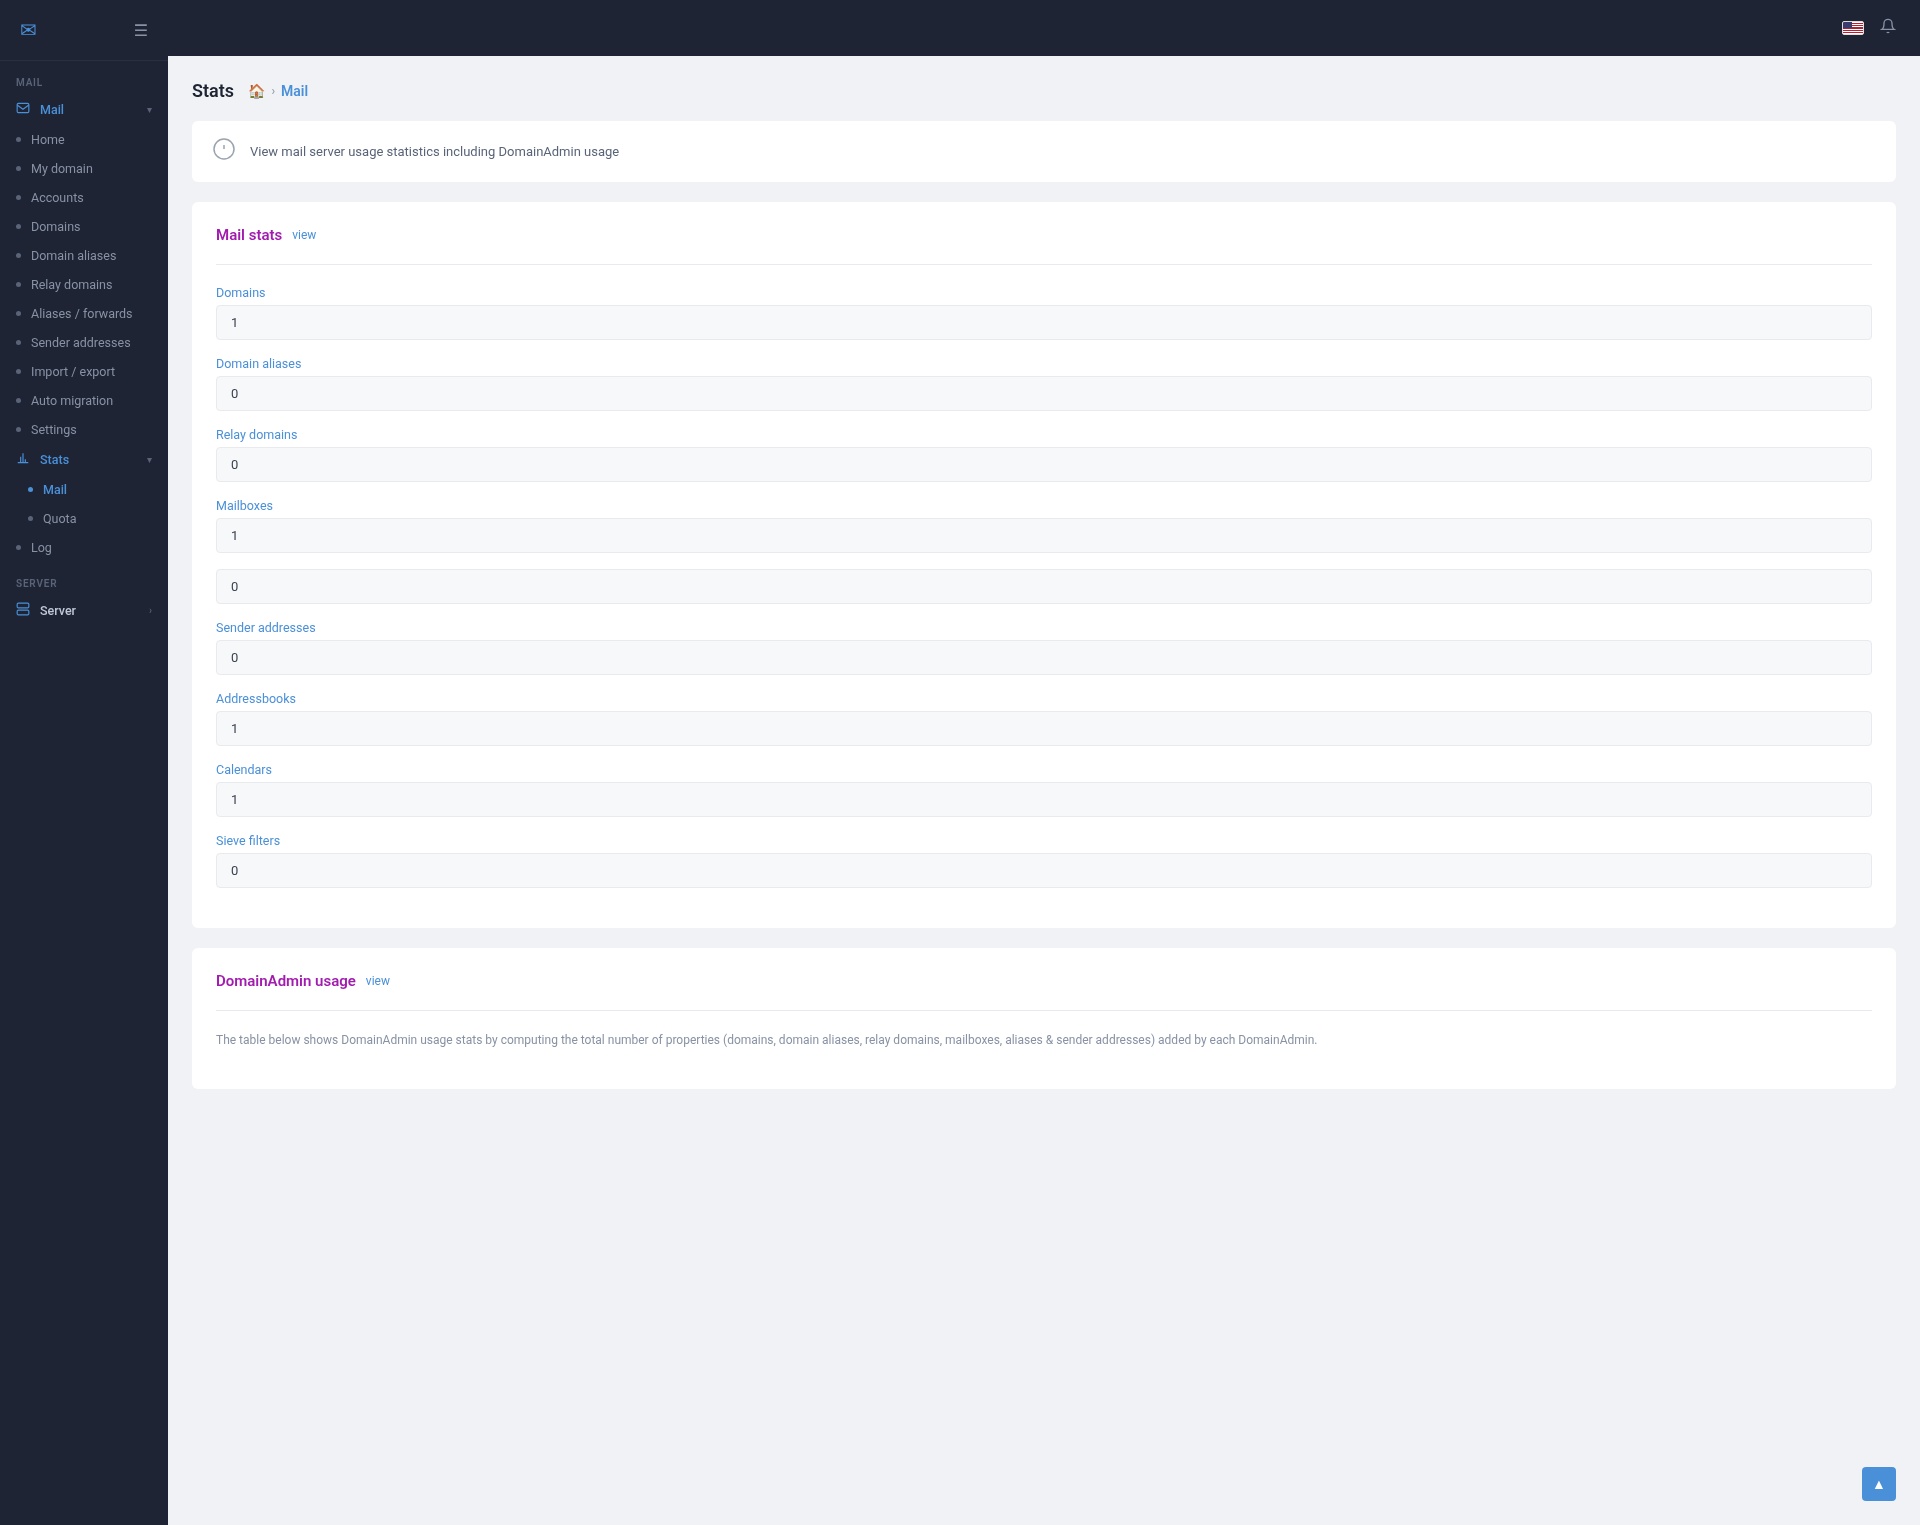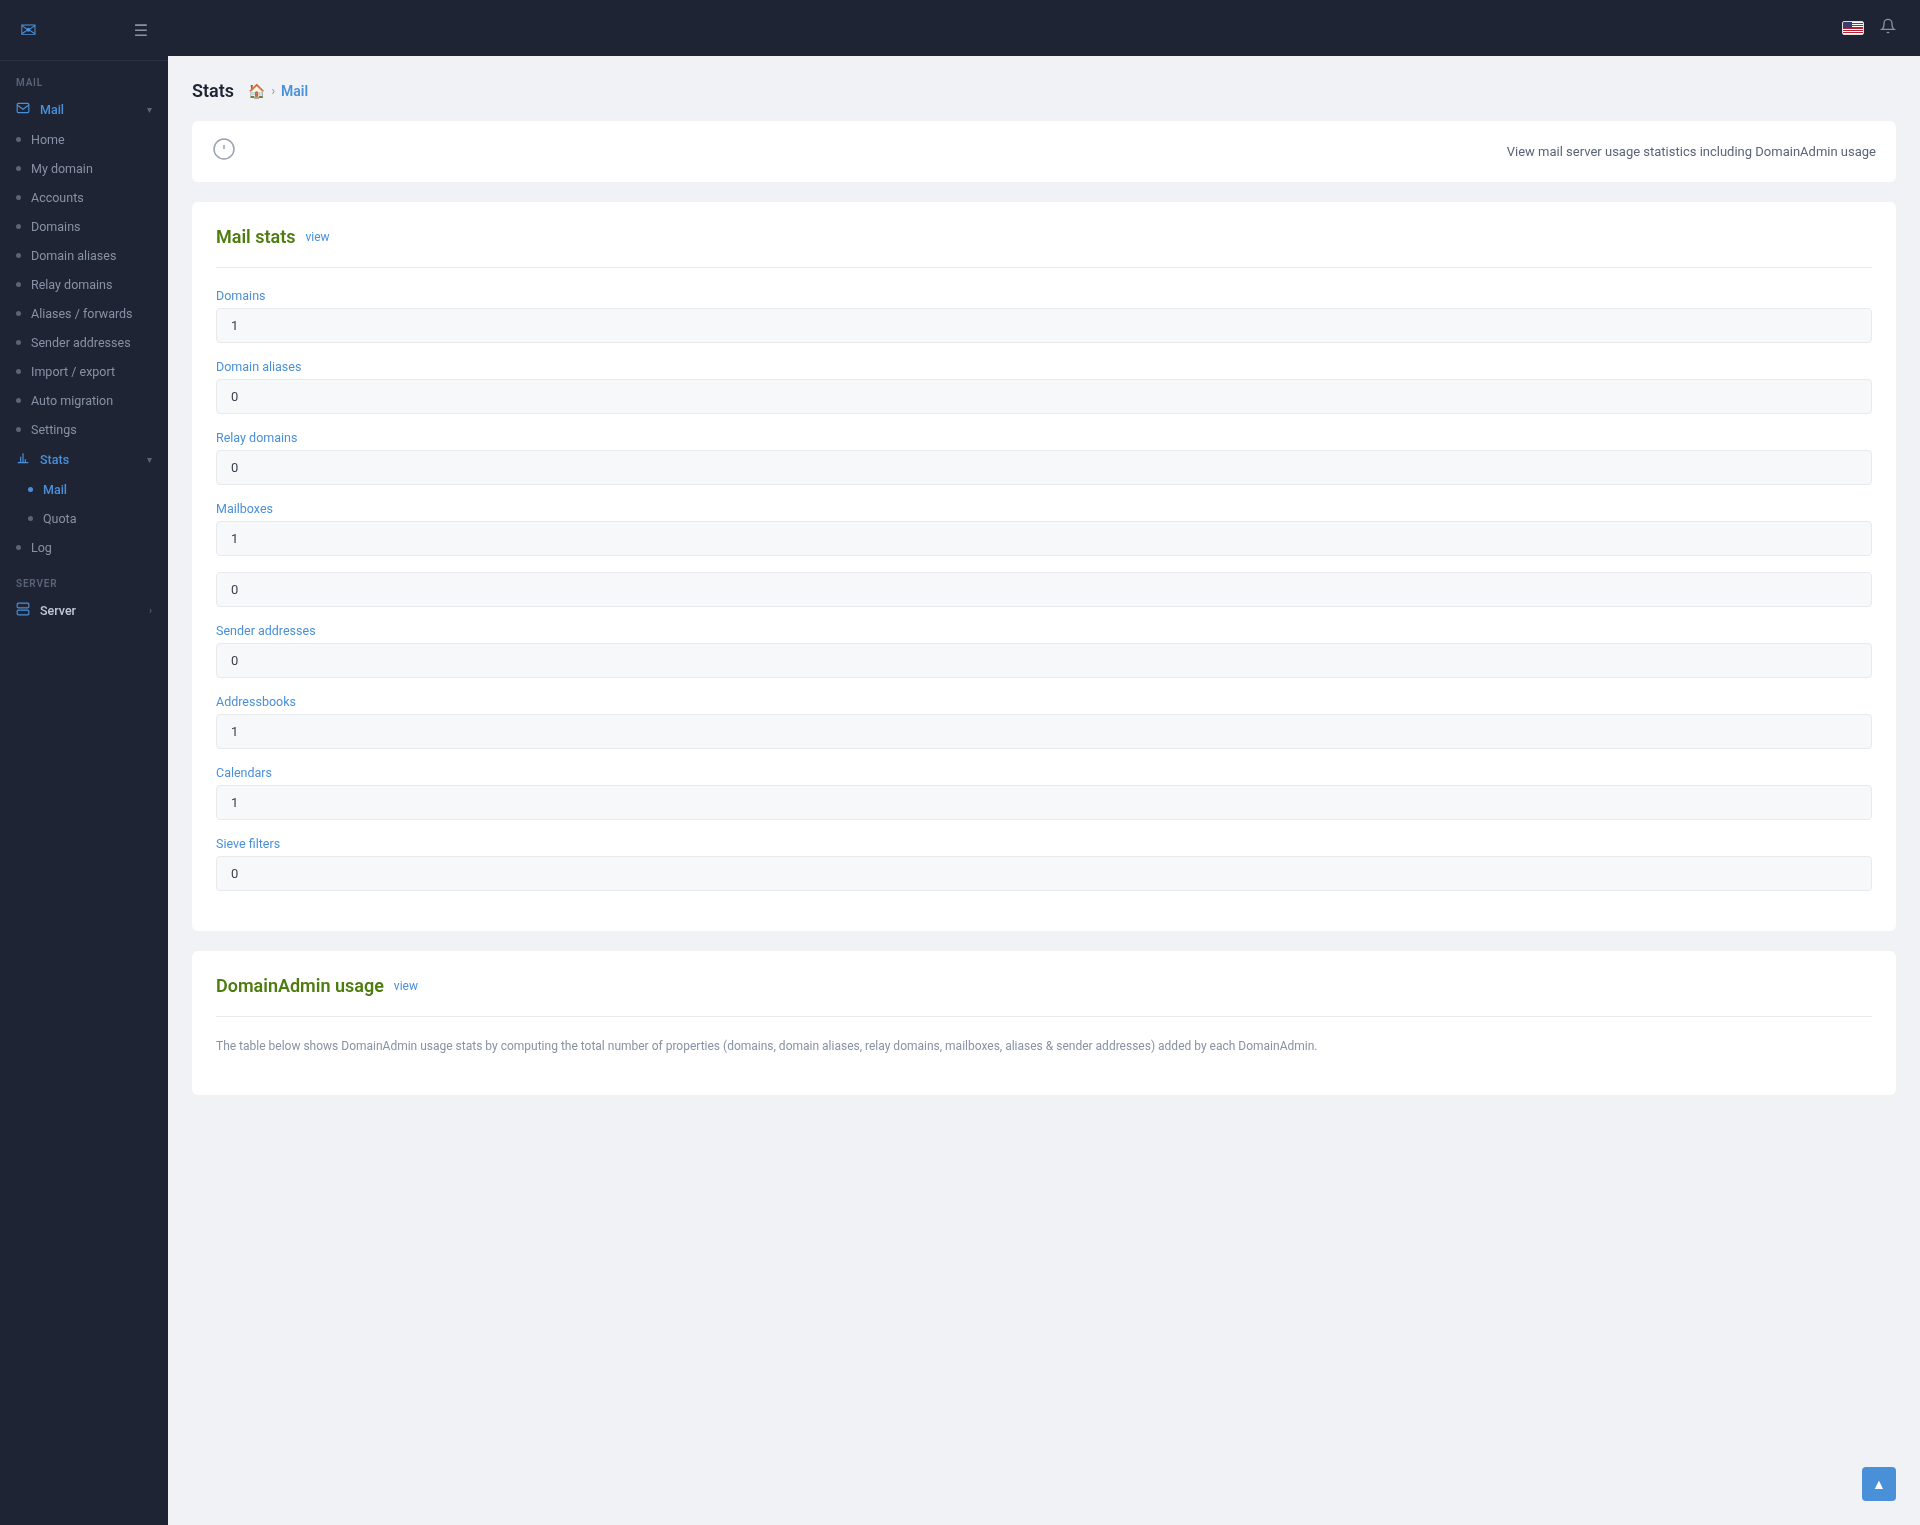--- a/index.html
+++ b/index.html
@@ -126,21 +126,20 @@
     .info-banner {
       background: #fff;
       border-radius: 6px;
       padding: 16px 20px;
       display: flex;
       align-items: center;
       gap: 14px;
       margin-bottom: 20px;
       color: #5a6478;
       font-size: 13px;
-      justify-content: space-between;
     }
     .info-icon {
       font-size: 22px;
       color: #9aa3b0;
       flex-shrink: 0;
     }
 
     
     .card {
       background: #fff;
@@ -148,23 +147,23 @@
       padding: 24px;
       margin-bottom: 20px;
     }
     .card-header {
       display: flex;
       align-items: center;
       gap: 10px;
       margin-bottom: 20px;
     }
     .card-title {
-      font-size: 18px;
+      font-size: 15px;
       font-weight: 600;
-      color: #4d7c0f;
+      color: #a21caf;
     }
     .card-view-link {
       color: #4a90d9;
       font-size: 12px;
       cursor: pointer;
       text-decoration: none;
     }
     .card-divider {
       border: none;
       border-top: 1px solid #e8eaed;

